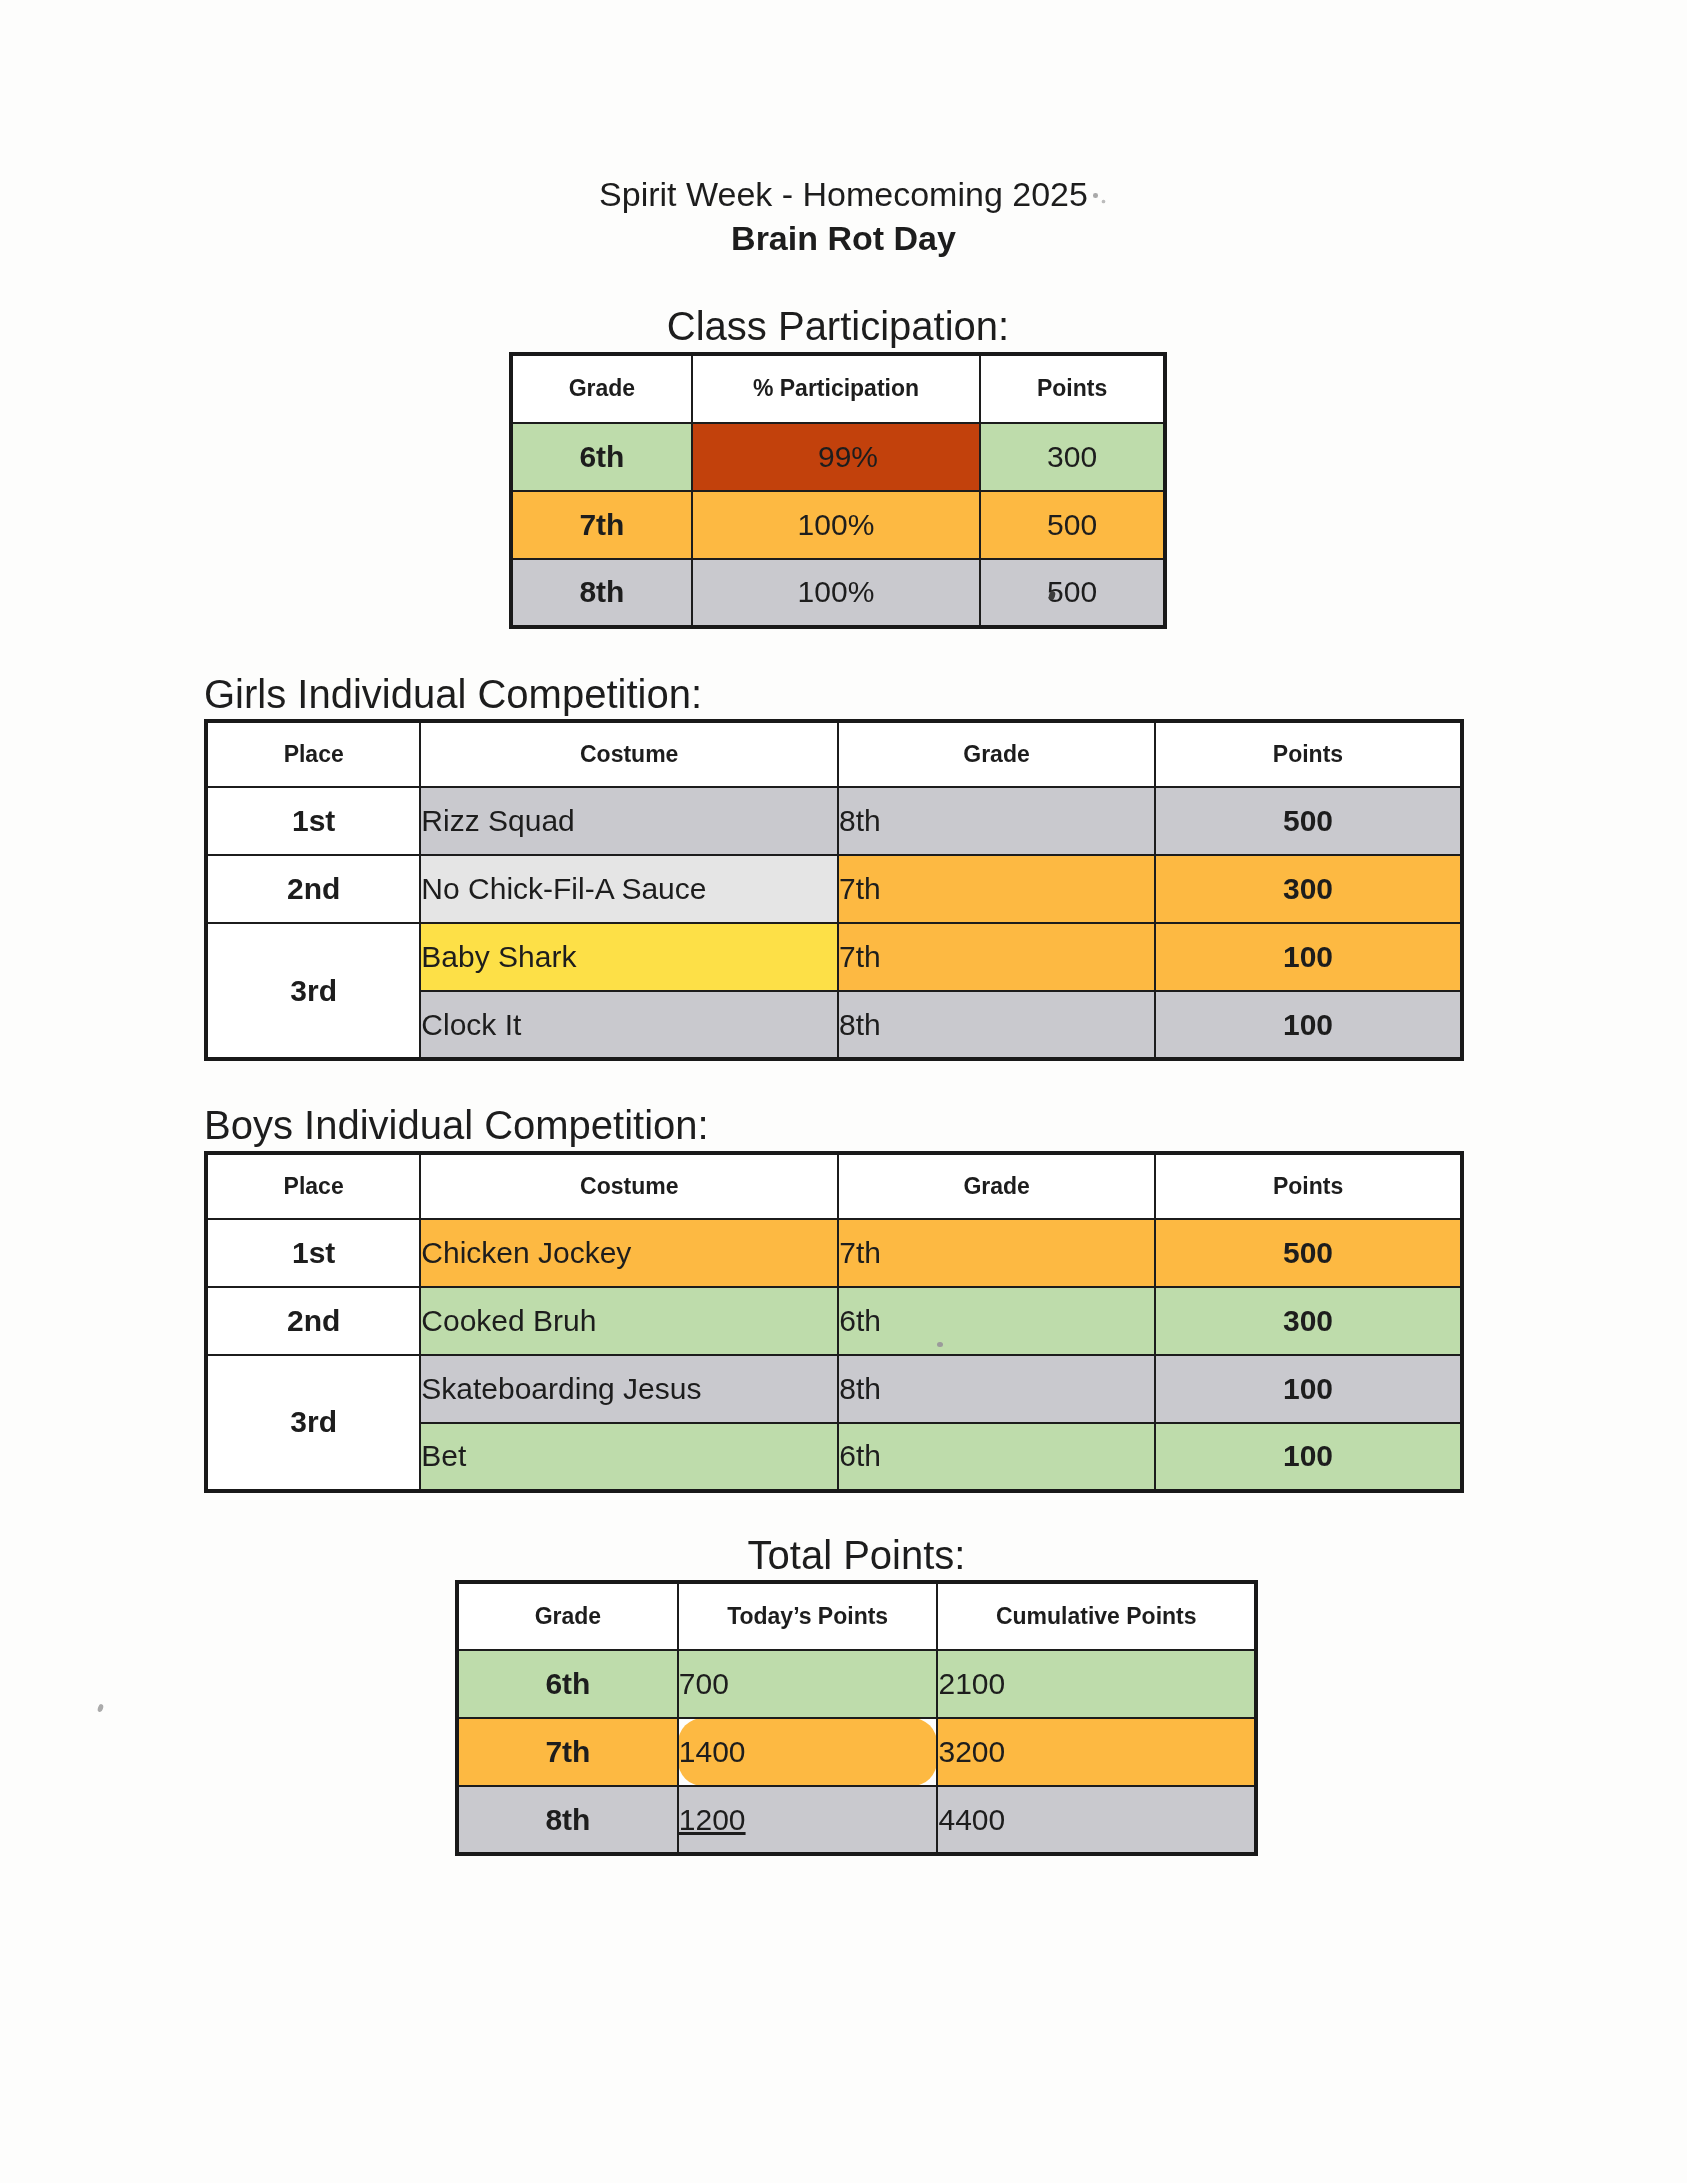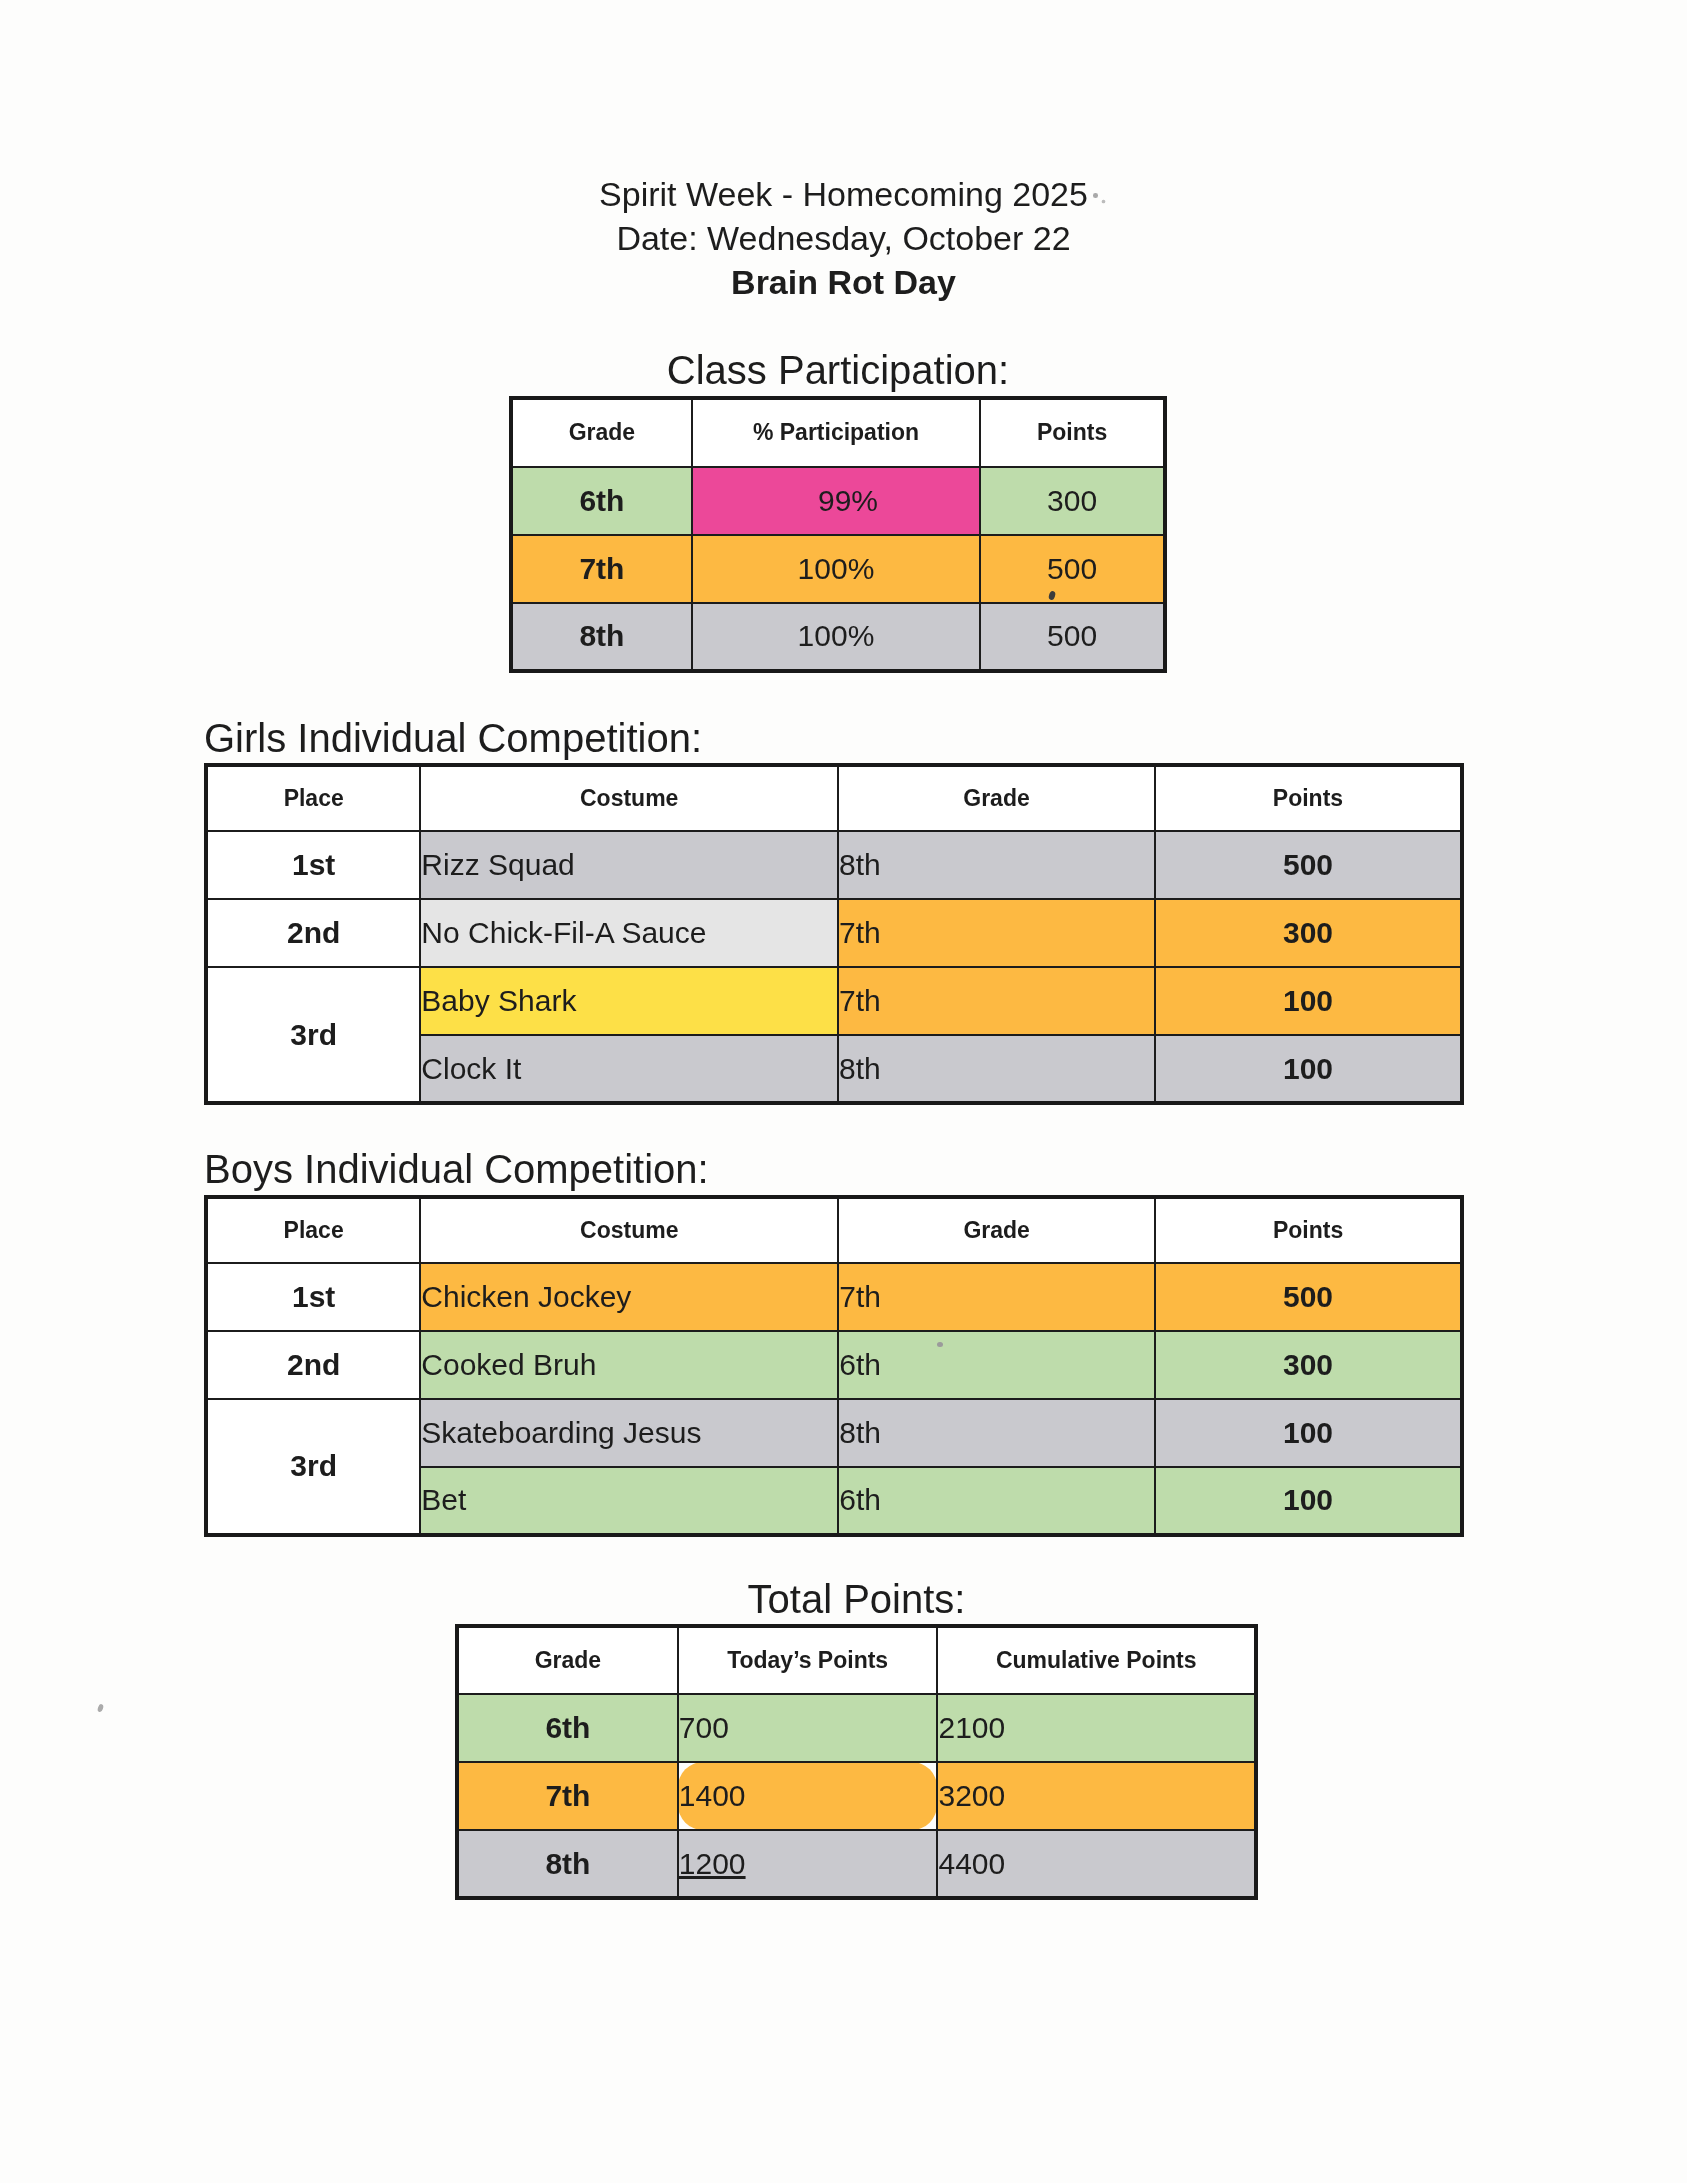--- a/index.html
+++ b/index.html
@@ -89,41 +89,40 @@
   .speck-d { top: 1342px; left: 937px; width: 6px; height: 5.3px; border-radius: 50%;
              background: #9b9b9b; }
 </style>
 </head>
 <body>
 
 <div class="page">
 
   <div class="title-block">
     <div>Spirit Week - Homecoming 2025</div>
-    <div>Date: Wednesday, October 22</div>
     <div class="bold">Brain Rot Day</div>
   </div>
 
   <div class="section sec-class">
     <div class="sec-label centered">Class Participation:</div>
     <table class="tbl class-tbl">
       <colgroup>
           <col style="width:182px">
           <col style="width:290px">
           <col style="width:186px">
         </colgroup>
       <tbody>
           <tr class="hdr">
         <th>Grade</th>
         <th>% Participation</th>
         <th>Points</th>
       </tr>
       <tr>
         <td class="c bold" style="background-color: rgb(190, 220, 171);">6th</td>
-        <td class="c" style="background-color: #ec4899; padding-left: 24px;">99%</td>
+        <td class="c" style="background-color: #c2410c; padding-left: 24px;">99%</td>
         <td class="c" style="background-color: rgb(190, 220, 171);">300</td>
       </tr>
       <tr>
         <td class="c bold" style="background-color: rgb(253, 185, 66);">7th</td>
         <td class="c" style="background-color: rgb(253, 185, 66);">100%</td>
         <td class="c" style="background-color: rgb(253, 185, 66);">500</td>
       </tr>
       <tr>
         <td class="c bold" style="background-color: rgb(201, 201, 206);">8th</td>
         <td class="c" style="background-color: rgb(201, 201, 206);">100%</td>

